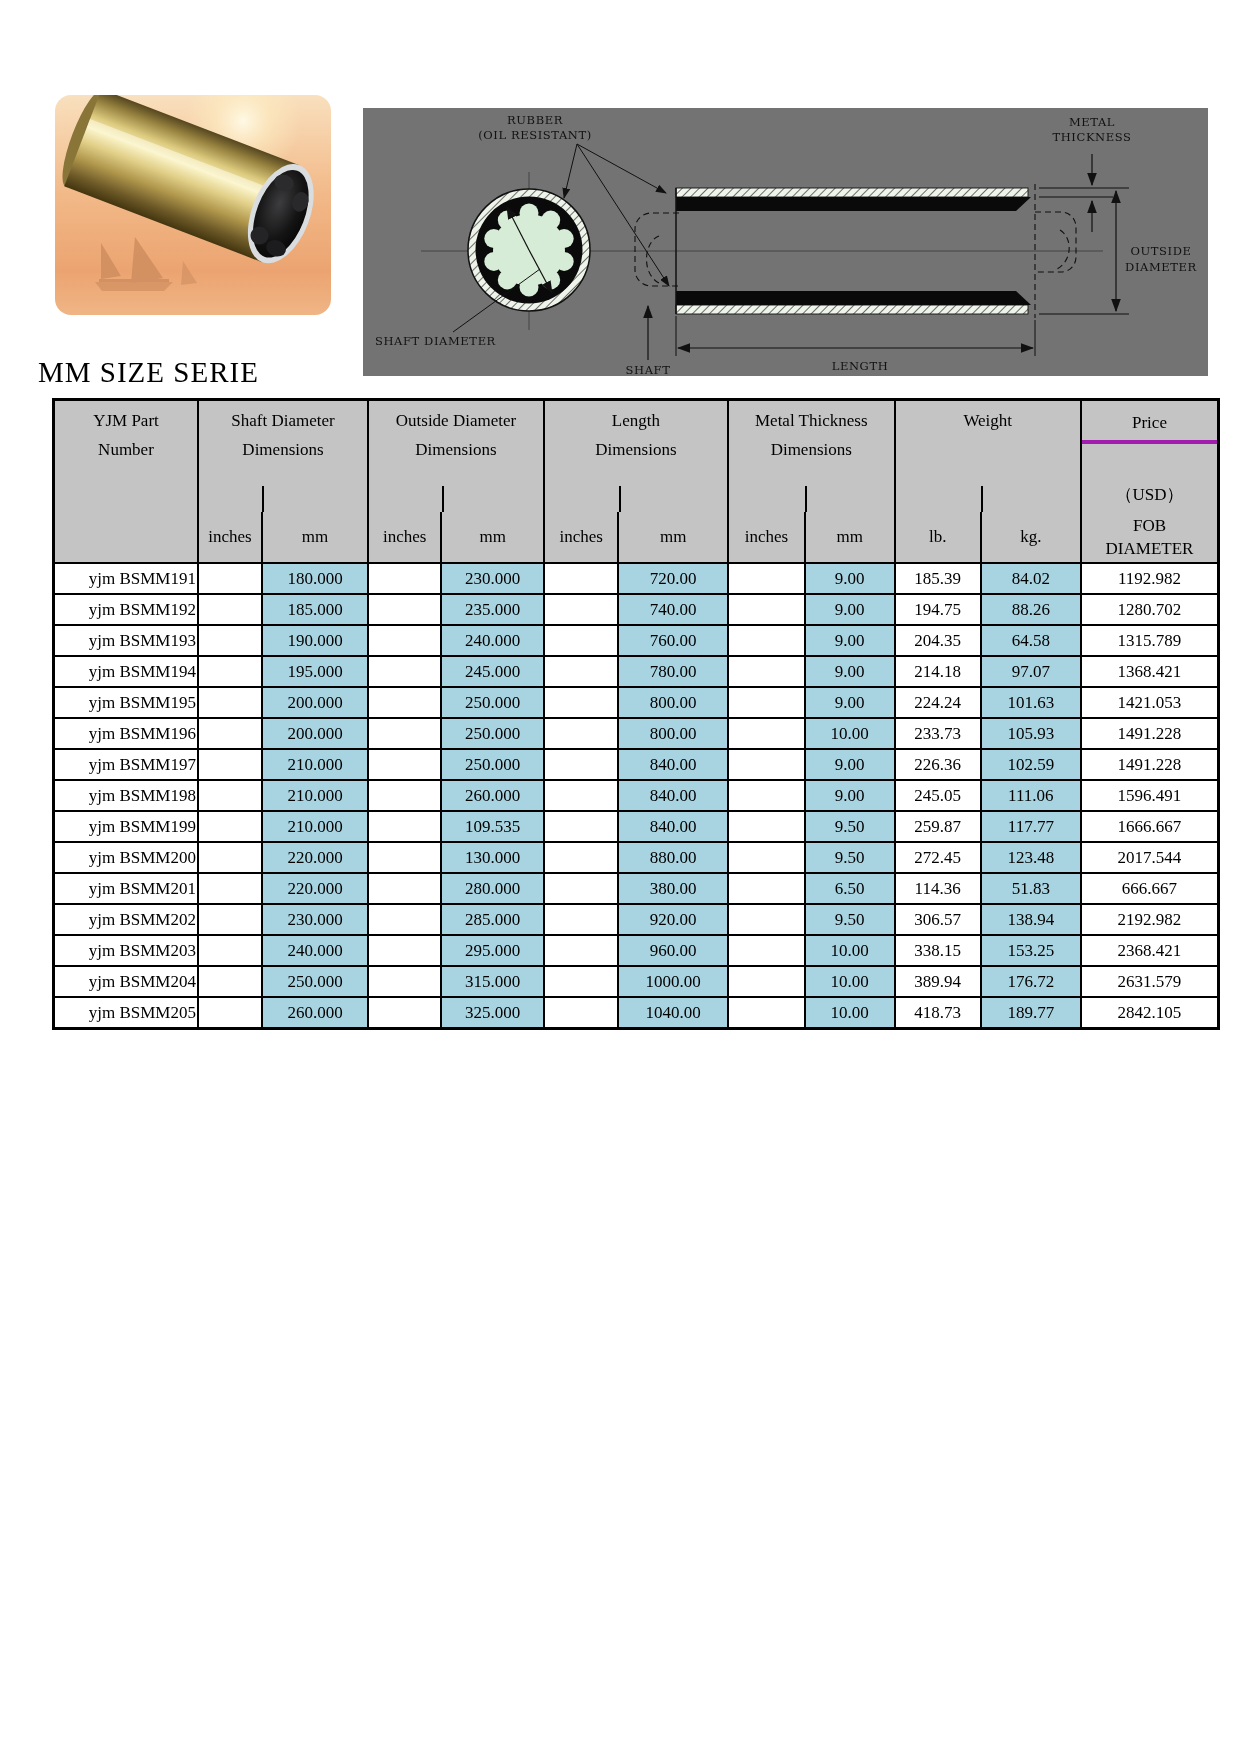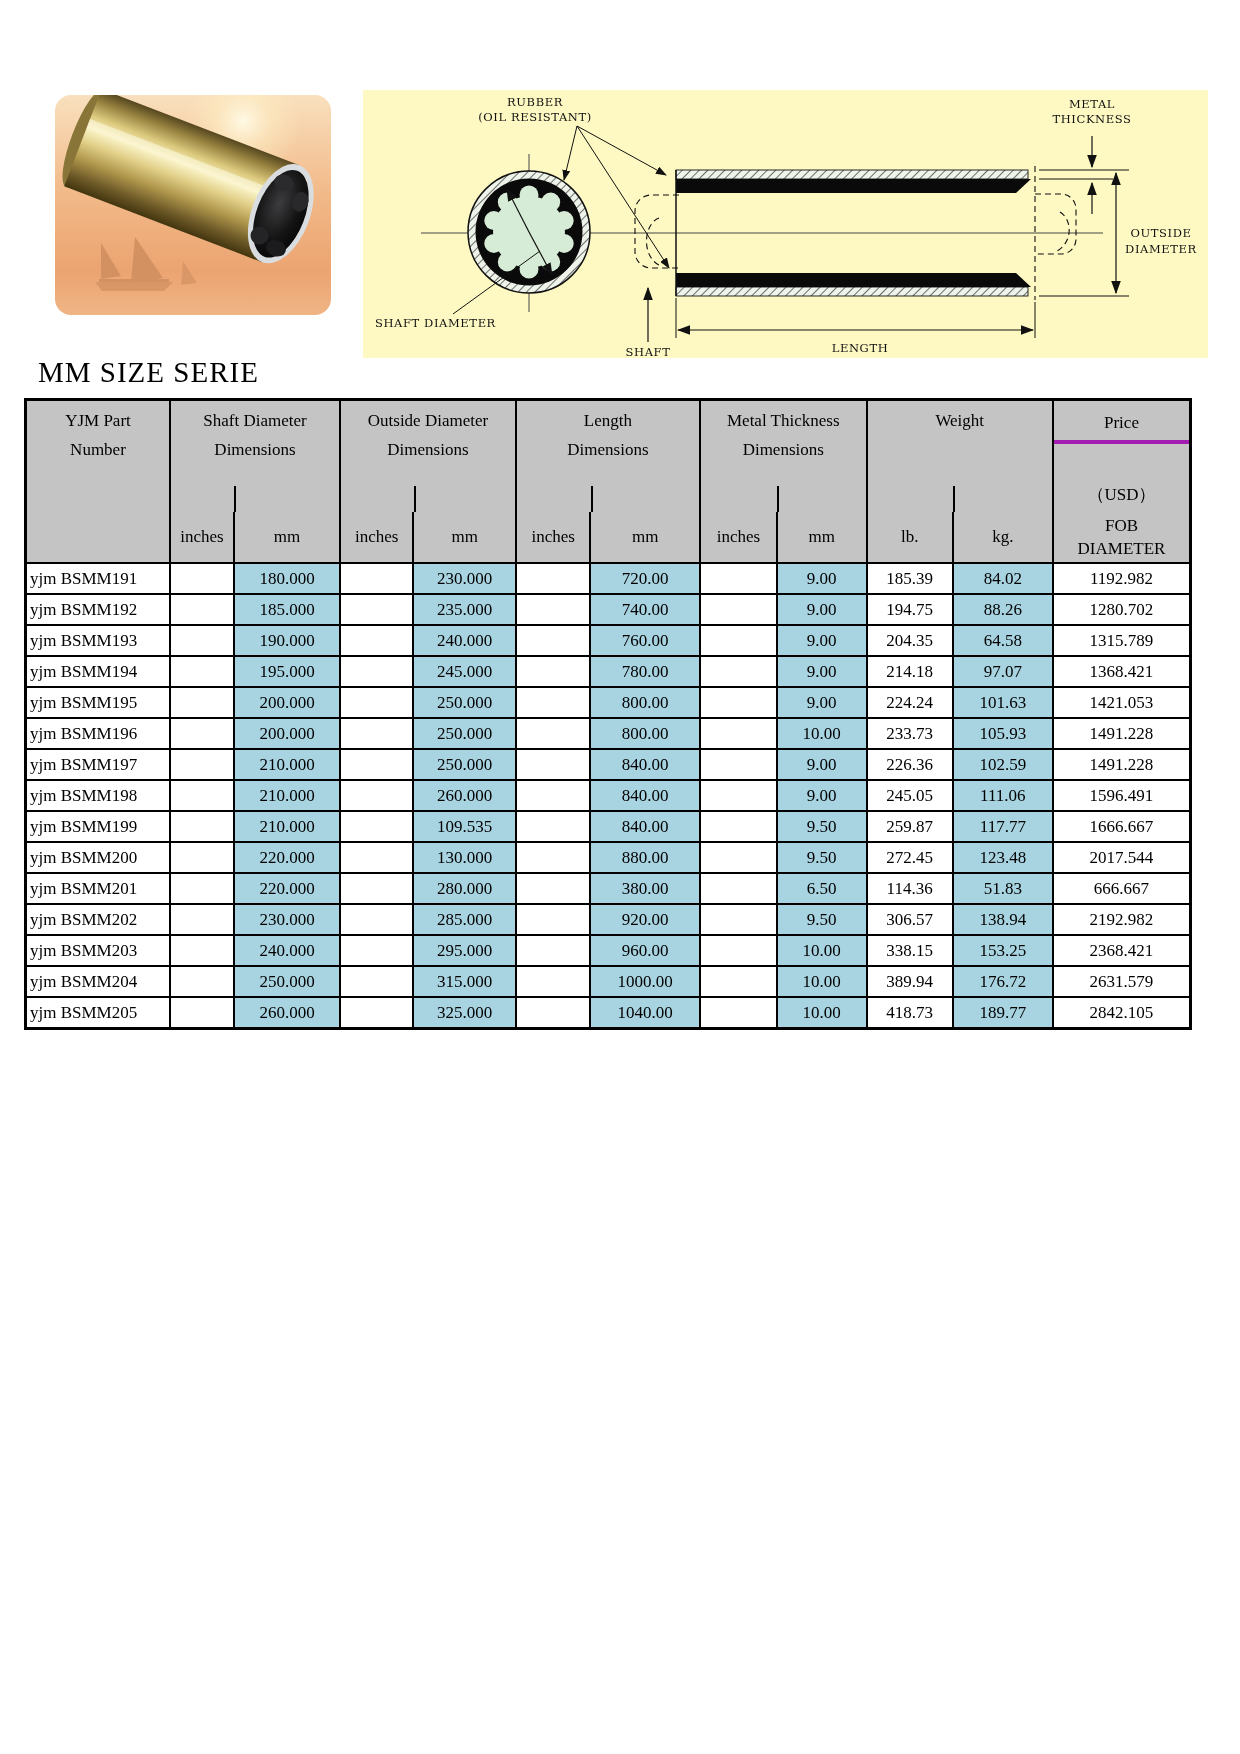--- a/index.html
+++ b/index.html
@@ -3,30 +3,30 @@
 <meta charset="utf-8">
 <style>
   html,body{margin:0;padding:0;background:#fff;}
   .page{position:relative;width:1240px;height:1754px;background:#ffffff;overflow:hidden;
         font-family:"Liberation Serif", serif;color:#000;}
 
   
   .photo{position:absolute;left:55px;top:95px;width:276px;height:220px;}
 
   
-  .diagram{position:absolute;left:363px;top:90px;width:845px;height:268px;background:#fef9c3;}
+  .diagram{position:absolute;left:363px;top:108px;width:845px;height:268px;background:#737373;}
   .diagram svg{display:block;}
   .diagram text{font-family:"DejaVu Serif", serif;font-size:11.5px;fill:#111;letter-spacing:0.6px;}
 
   
   .title{position:absolute;left:38px;top:356px;font-size:29px;letter-spacing:1px;color:#000;
          font-family:Liberation Serif, serif;}
 
   
-  .size-table{position:absolute;left:24px;top:398px;width:1168px;border-collapse:collapse;
+  .size-table{position:absolute;left:52px;top:398px;width:1168px;border-collapse:collapse;
               table-layout:fixed;font-size:17px;border-radius:15px;}
   .size-table td{border:2px solid #000;text-align:center;vertical-align:middle;
                  overflow:hidden;white-space:nowrap;}
   .size-table{border:3px solid #000;}
   thead td{background:#c4c4c4;}
   tr.grp-row > td{border-bottom:none;height:72px;vertical-align:top;padding-top:5px;position:relative;}
   tr.grp-row > td .hl{display:block;line-height:29px;}
   tr.sub-row > td{border-top:none;height:48px;}
   td.part-hd{vertical-align:top;padding-top:5px;}
   
@@ -35,21 +35,21 @@
   td.stub-outside::after{left:41.7%;}
   td.stub-length::after{left:40.5%;}
   td.stub-metal::after{left:46.2%;}
   td.stub-weight::after{left:46.3%;}
   td.price-hd{padding:0;vertical-align:top;}
   .price-top{height:34px;line-height:34px;border-bottom:4px solid #a21caf;}
   .price-usd{height:36px;line-height:38px;margin-top:32px;}
   .fob span{display:block;line-height:23px;}
   tbody td{height:27px;background:#fff;}
   tbody td.blue{background:#a8d3e1;}
-  tbody td.part{text-align:left;padding-left:3px;}
+  tbody td.part{text-align:right;padding-left:3px;}
 </style>
 </head>
 <body>
 
 <div class="page">
 
   <div class="photo">
     <svg width="276" height="220" viewBox="0 0 276 220">
       <defs>
         <clipPath id="photoClip">

